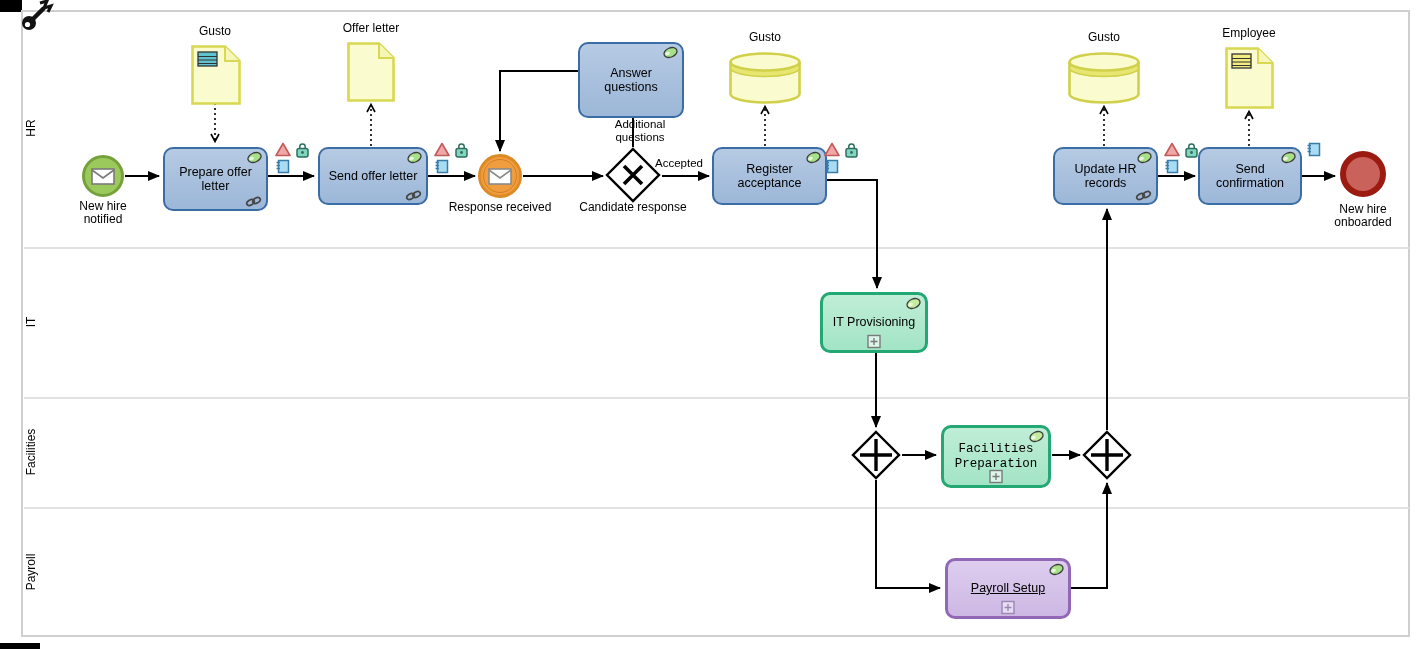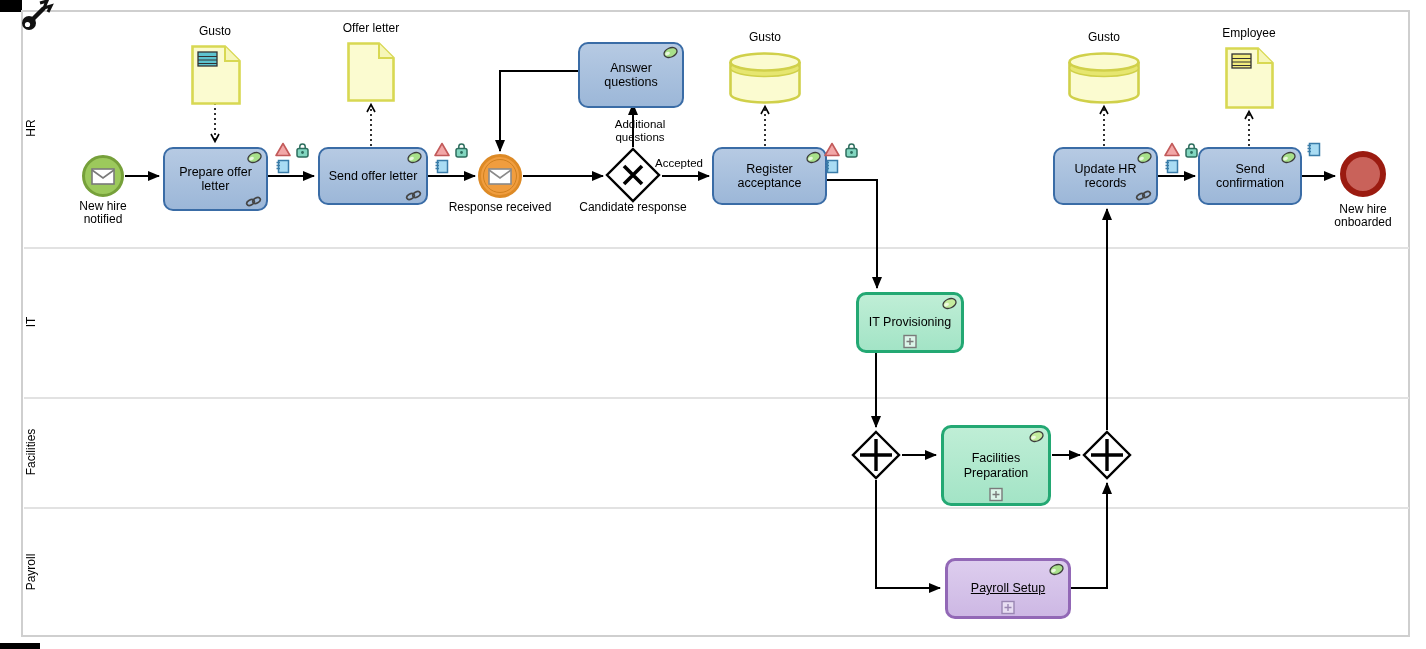--- a/index.html
+++ b/index.html
@@ -175,21 +175,21 @@
 
   <div class="event ev-inter" style="left:478px;top:154px;">
     <div class="inner-ring"></div>
     <svg width="24" height="17" viewBox="0 0 24 17">
       <rect x="1" y="1" width="22" height="15" fill="#fff" stroke="#8a8a8a" stroke-width="1.6"></rect>
       <path d="M1,2 L12,10 L23,2" fill="none" stroke="#8a8a8a" stroke-width="1.6"></path>
     </svg>
   </div>
   <div class="shape-label" style="left:440px;top:201px;width:120px;">Response received</div>
 
-  <div class="task" style="left:578px;top:42px;width:106px;height:66px;">
+  <div class="task" style="left:578px;top:42px;width:106px;height:76px;">
     <span>Answer questions</span>
     <svg class="corner-badge" width="17" height="13" viewBox="0 0 17 13">
       <ellipse cx="8.5" cy="6.5" rx="6.8" ry="4.6" fill="#a8e08a" stroke="#3c3c3c" stroke-width="1.3" transform="rotate(-22 8.5 6.5)"></ellipse>
       <ellipse cx="5.6" cy="7.6" rx="2.4" ry="1.6" fill="#e8f7dd" transform="rotate(-22 5.6 7.6)"></ellipse>
     </svg>
   </div>
 
   <svg class="node" style="left:605px;top:147px;" width="56" height="56" viewBox="0 0 56 56">
     <polygon points="28,2 54,28 28,54 2,28" fill="#fff" stroke="#000" stroke-width="2.4"></polygon>
     <path d="M19,19 L37,37 M37,19 L19,37" stroke="#000" stroke-width="3.6"></path>
@@ -280,38 +280,38 @@
     <g>
       <rect x="7" y="7" width="19" height="14" fill="#f3ec7e" stroke="#333" stroke-width="1.3"></rect>
       <path d="M7,11.5 H26 M7,15 H26 M7,18.5 H26" stroke="#333" stroke-width="1.1"></path>
     </g>
   </svg>
   <div class="shape-label" style="left:1217px;top:27px;width:64px;">Employee</div>
 
   <div class="event ev-end" style="left:1340px;top:151px;"></div>
   <div class="shape-label" style="left:1313px;top:203px;width:100px;">New hire onboarded</div>
 
-  <div class="task sub-green" style="left:820px;top:292px;width:108px;height:61px;margin-left:36px;">
+  <div class="task sub-green" style="left:820px;top:292px;width:108px;height:61px;">
     <span>IT Provisioning</span>
     <svg class="corner-badge" width="17" height="13" viewBox="0 0 17 13">
       <ellipse cx="8.5" cy="6.5" rx="6.8" ry="4.6" fill="#c4ec9e" stroke="#3c3c3c" stroke-width="1.3" transform="rotate(-22 8.5 6.5)"></ellipse>
       <ellipse cx="5.6" cy="7.6" rx="2.4" ry="1.6" fill="#eef9e0" transform="rotate(-22 5.6 7.6)"></ellipse>
     </svg>
     <svg class="plus-badge" width="15" height="15" viewBox="0 0 15 15">
       <rect x="1.5" y="1.5" width="12" height="12" fill="rgba(255,255,255,0.6)" stroke="#7a7a7a" stroke-width="1.4"></rect>
       <path d="M4,7.5 H11 M7.5,4 V11" stroke="#7a7a7a" stroke-width="1.4"></path>
     </svg>
   </div>
 
   <svg class="node" style="left:851px;top:430px;" width="50" height="50" viewBox="0 0 50 50">
     <polygon points="25,2 48,25 25,48 2,25" fill="#fff" stroke="#000" stroke-width="2.4"></polygon>
     <path d="M9,25 H41 M25,9 V41" stroke="#000" stroke-width="3.4"></path>
   </svg>
 
-  <div class="task sub-green" style="left:941px;top:425px;width:110px;height:81px;">
+  <div class="task sub-green" style="left:941px;top:425px;width:110px;height:63px;font-family:Liberation Mono, monospace;">
     <span>Facilities Preparation</span>
     <svg class="corner-badge" width="17" height="13" viewBox="0 0 17 13">
       <ellipse cx="8.5" cy="6.5" rx="6.8" ry="4.6" fill="#c4ec9e" stroke="#3c3c3c" stroke-width="1.3" transform="rotate(-22 8.5 6.5)"></ellipse>
       <ellipse cx="5.6" cy="7.6" rx="2.4" ry="1.6" fill="#eef9e0" transform="rotate(-22 5.6 7.6)"></ellipse>
     </svg>
     <svg class="plus-badge" width="15" height="15" viewBox="0 0 15 15">
       <rect x="1.5" y="1.5" width="12" height="12" fill="rgba(255,255,255,0.6)" stroke="#7a7a7a" stroke-width="1.4"></rect>
       <path d="M4,7.5 H11 M7.5,4 V11" stroke="#7a7a7a" stroke-width="1.4"></path>
     </svg>
   </div>

